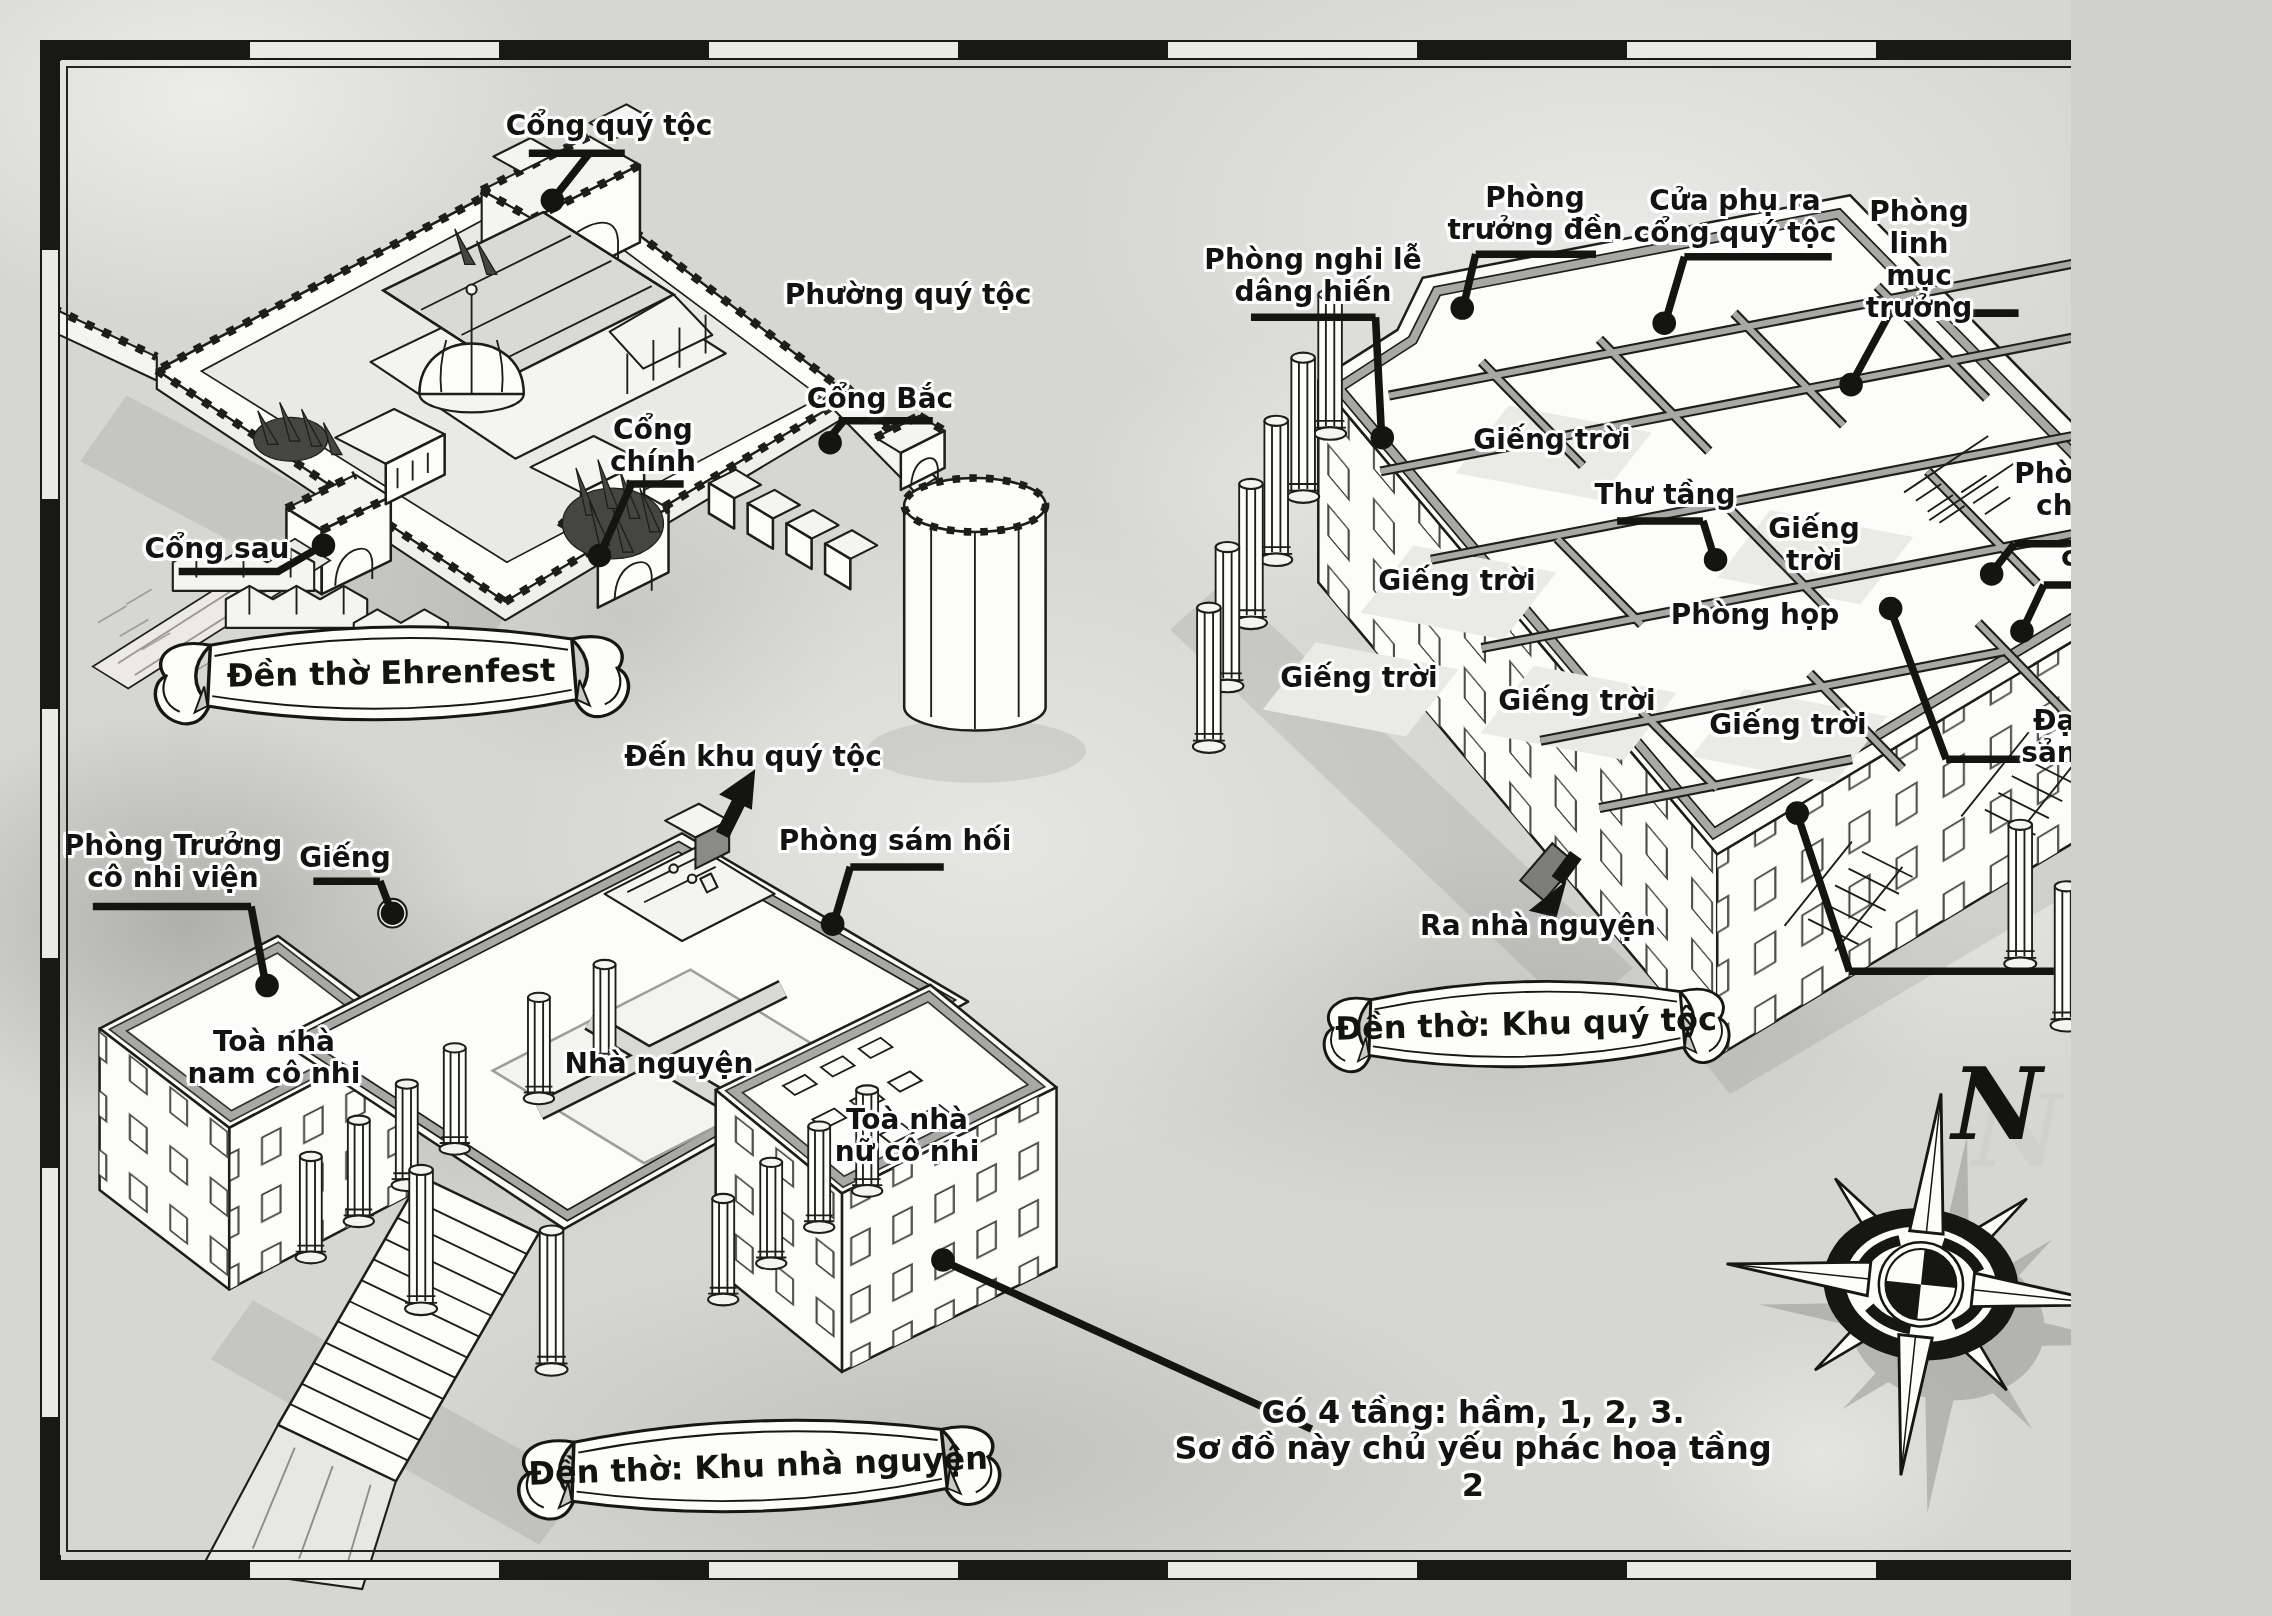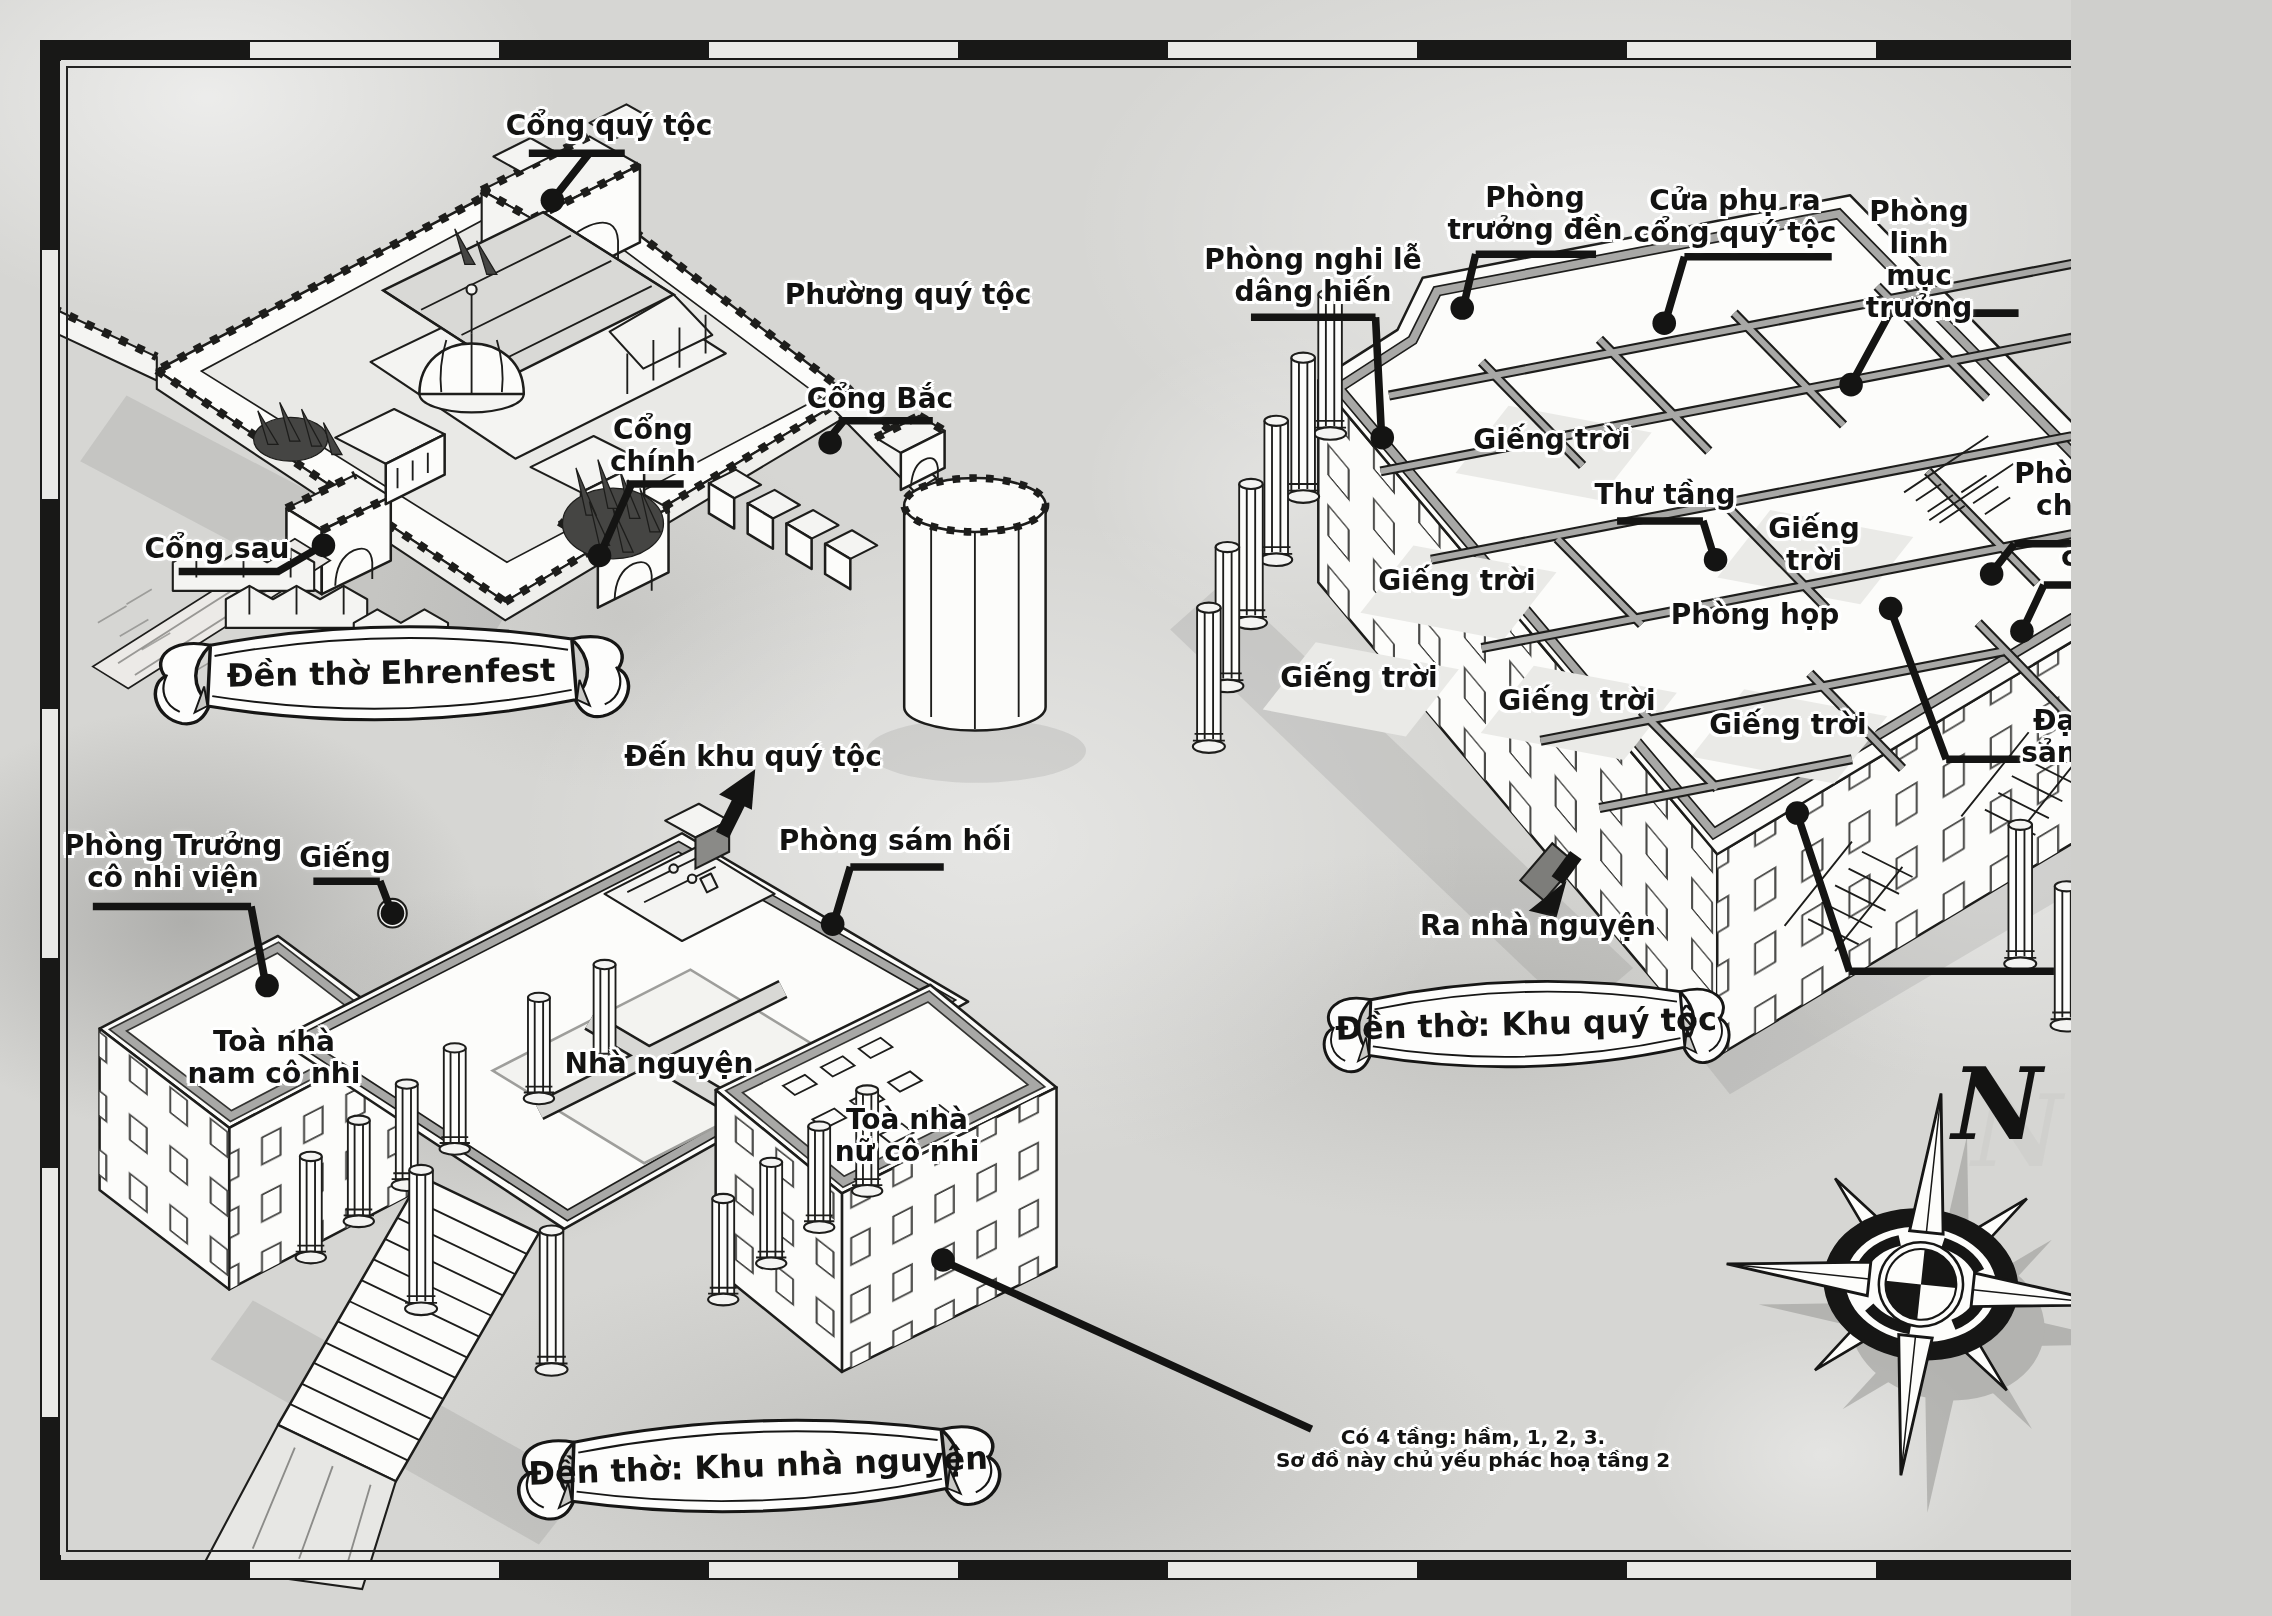--- a/index.html
+++ b/index.html
@@ -29,21 +29,21 @@
   #band-left{left:40px;} #band-right{left:2216px;}
   .corner{position:absolute;width:21px;height:21px;background:#181817;z-index:6;}
   #inner-rect{position:absolute;left:66px;top:66px;width:2139px;height:1482px;
               border:2.5px solid #232322;z-index:5;pointer-events:none;}
   
   .label{position:absolute;transform:translate(-50%,-50%);z-index:3;
     font-weight:700;font-size:28px;line-height:1.14;color:#131312;text-align:center;white-space:pre-line;
     text-shadow:-2.5px -2.5px 0 #fff,2.5px -2.5px 0 #fff,-2.5px 2.5px 0 #fff,2.5px 2.5px 0 #fff,
                 -3.4px 0 0 #fff,3.4px 0 0 #fff,0 -3.4px 0 #fff,0 3.4px 0 #fff,0 0 5.9px #fff;}
   .banner-label{font-size:32px;z-index:4;text-shadow:none;}
-  .note-label{font-size:20px;}
+  .note-label{font-size:32px;}
   .compass-n{position:absolute;transform:translate(-50%,-50%);z-index:3;
     font-family:"DejaVu Serif",serif;font-style:italic;font-weight:700;font-size:99px;color:#131312;text-shadow:none;}
   .compass-n.shadow{color:#a3a3a0;z-index:2;}
   svg#art{position:absolute;left:0;top:0;z-index:1;}
   
   .w{fill:#fcfcfa;stroke:#1d1d1b;stroke-width:3;stroke-linejoin:round;}
   .w2{fill:#f4f4f2;stroke:#1d1d1b;stroke-width:2.5;stroke-linejoin:round;}
   .ln{fill:none;stroke:#1d1d1b;stroke-width:2.2;}
   .crenel{fill:none;stroke:#1d1d1b;stroke-width:10;stroke-dasharray:10 12;}
   .wallb{stroke:#1d1d1b;stroke-width:12;fill:none;stroke-linecap:butt;}

